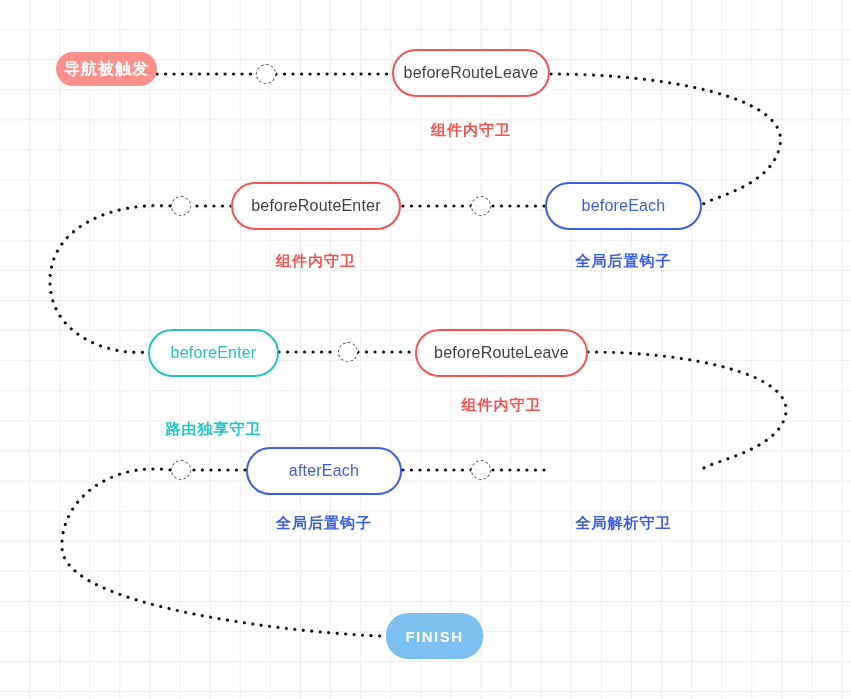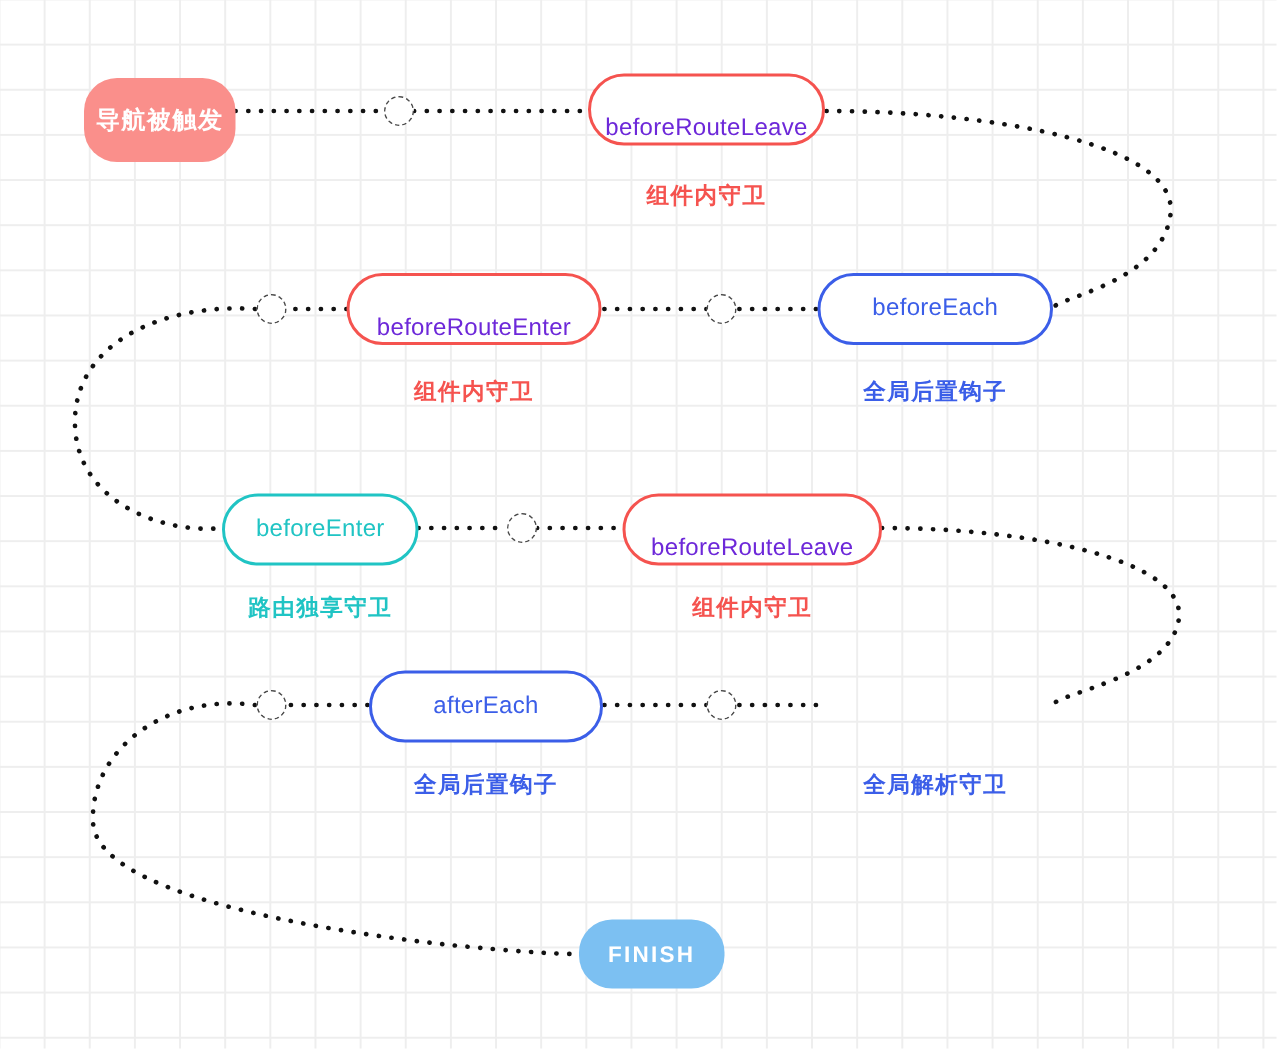--- a/index.html
+++ b/index.html
@@ -23,21 +23,21 @@
 
   .node{
     position:absolute;
     box-sizing:border-box;
     display:flex;align-items:center;justify-content:center;
     border-radius:26px;
     background:#ffffff;
     white-space:nowrap;
     letter-spacing:.2px;
   }
-  .node-red{border:2px solid #f5534f;color:#6d28d9;font-size:16px;align-items:flex-end;}
+  .node-red{border:2px solid #f5534f;color:#404040;font-size:16px;}
   .node-blue{border:2px solid #3b5ee8;color:#3b5ee8;font-size:16px;text-align:center;}
   .node-teal{border:2px solid #20c4c4;color:#20c4c4;font-size:16px;}
 
   .pill{
     position:absolute;
     box-sizing:border-box;
     display:flex;align-items:center;justify-content:center;
     border-radius:22px;
     color:#ffffff;
     font-weight:bold;
@@ -49,21 +49,21 @@
   .caption{
     position:absolute;
     font-size:15px;
     font-weight:bold;
     white-space:nowrap;
     text-align:center;
     letter-spacing:1px;
   }
   .cap-red{color:#f5534f;}
   .cap-blue{color:#3b5ee8;}
-  .cap-teal{color:#20c4c4;}
+  .cap-teal{color:#20c4c4;margin-top:24px;}
 
   .dot-node{
     position:absolute;
     width:20px;height:20px;
     box-sizing:border-box;
     border:1.5px dashed #4a4a4a;
     border-radius:50%;
     background:#ffffff;
   }
 </style>
@@ -98,21 +98,21 @@
       <path d="M544,470 L491,470"></path>
 
       <path d="M471,470 L402,470"></path>
 
       <path d="M245,470 L192,470"></path>
 
       <path d="M170,470 C110,462 60,500 62,548 C64,596 210,620 300,630 C340,634 370,636 384,636"></path>
     </g>
   </svg>
 
-  <div class="pill pill-start" style="left:56px;top:52px;width:101px;height:56px;">
+  <div class="pill pill-start" style="left:56px;top:52px;width:101px;height:34px;">
     <span>导航被触发</span>
   </div>
 
   <div class="node node-red" style="left:392px;top:49px;width:158px;height:48px;">
     <span>beforeRouteLeave</span>
   </div>
   <div class="caption cap-red" style="left:392px;top:121px;width:158px;">组件内守卫</div>
 
   <div class="node node-red" style="left:231px;top:182px;width:170px;height:48px;">
     <span>beforeRouteEnter</span>

